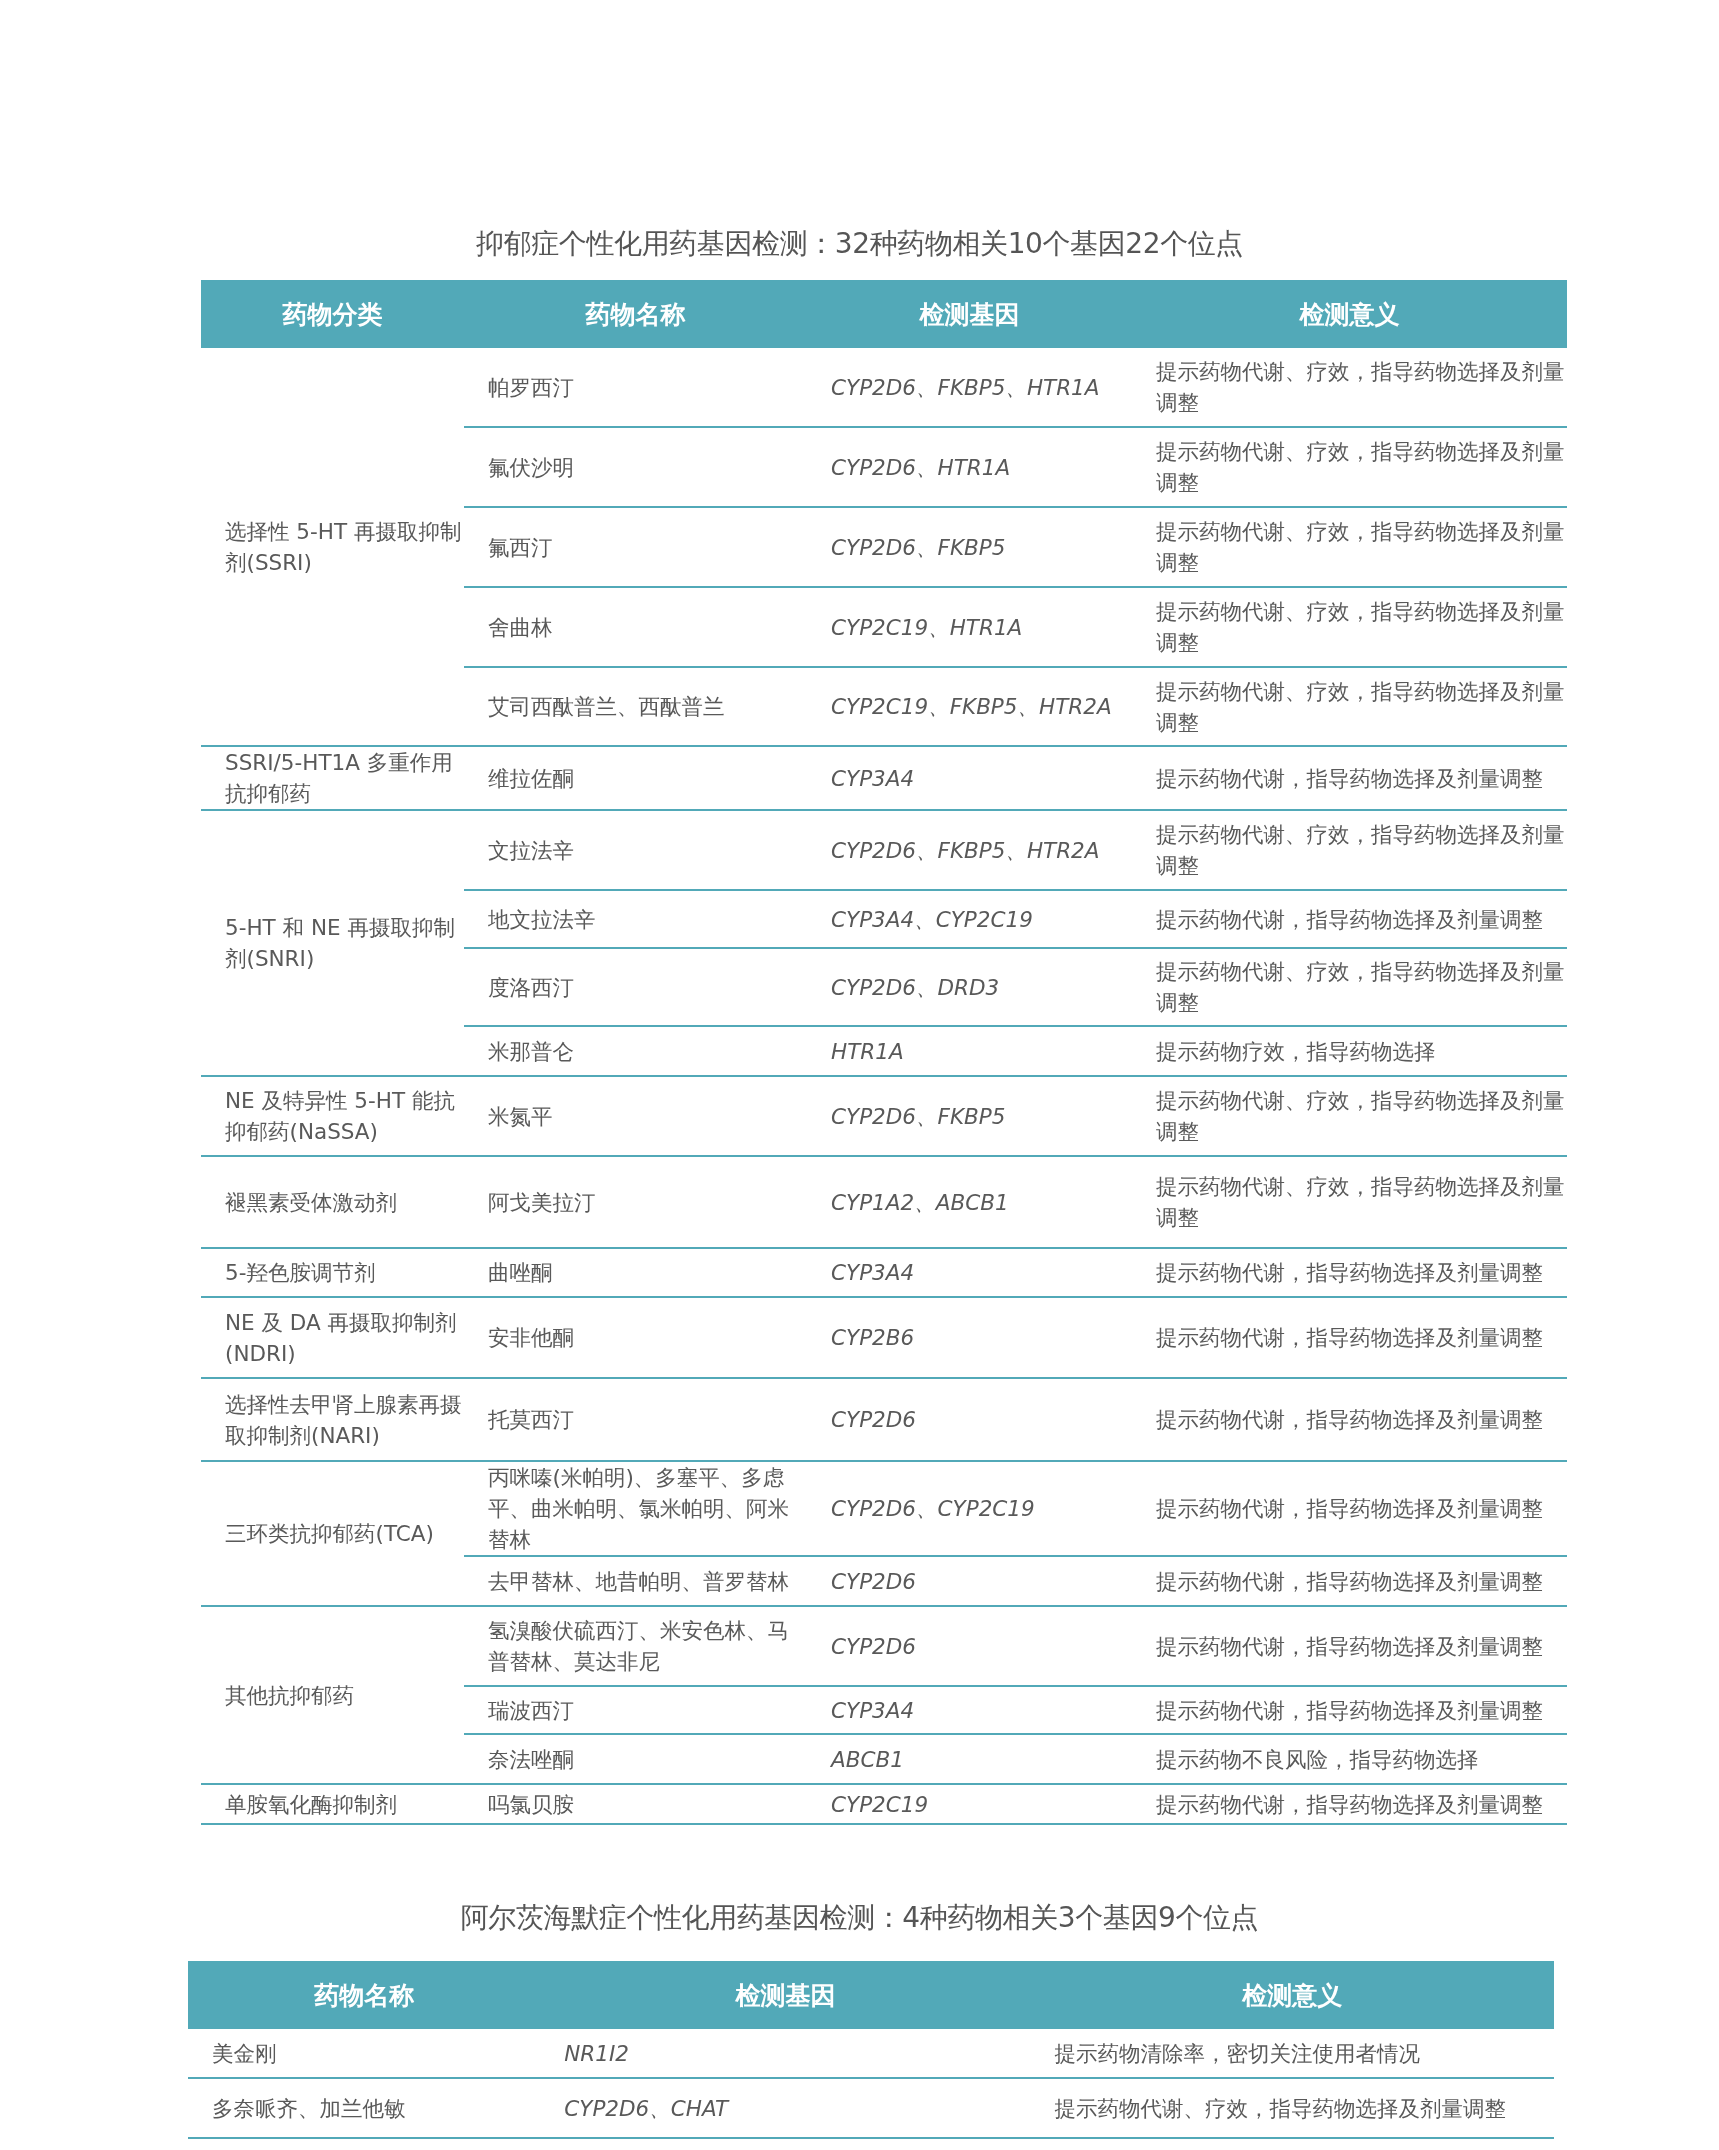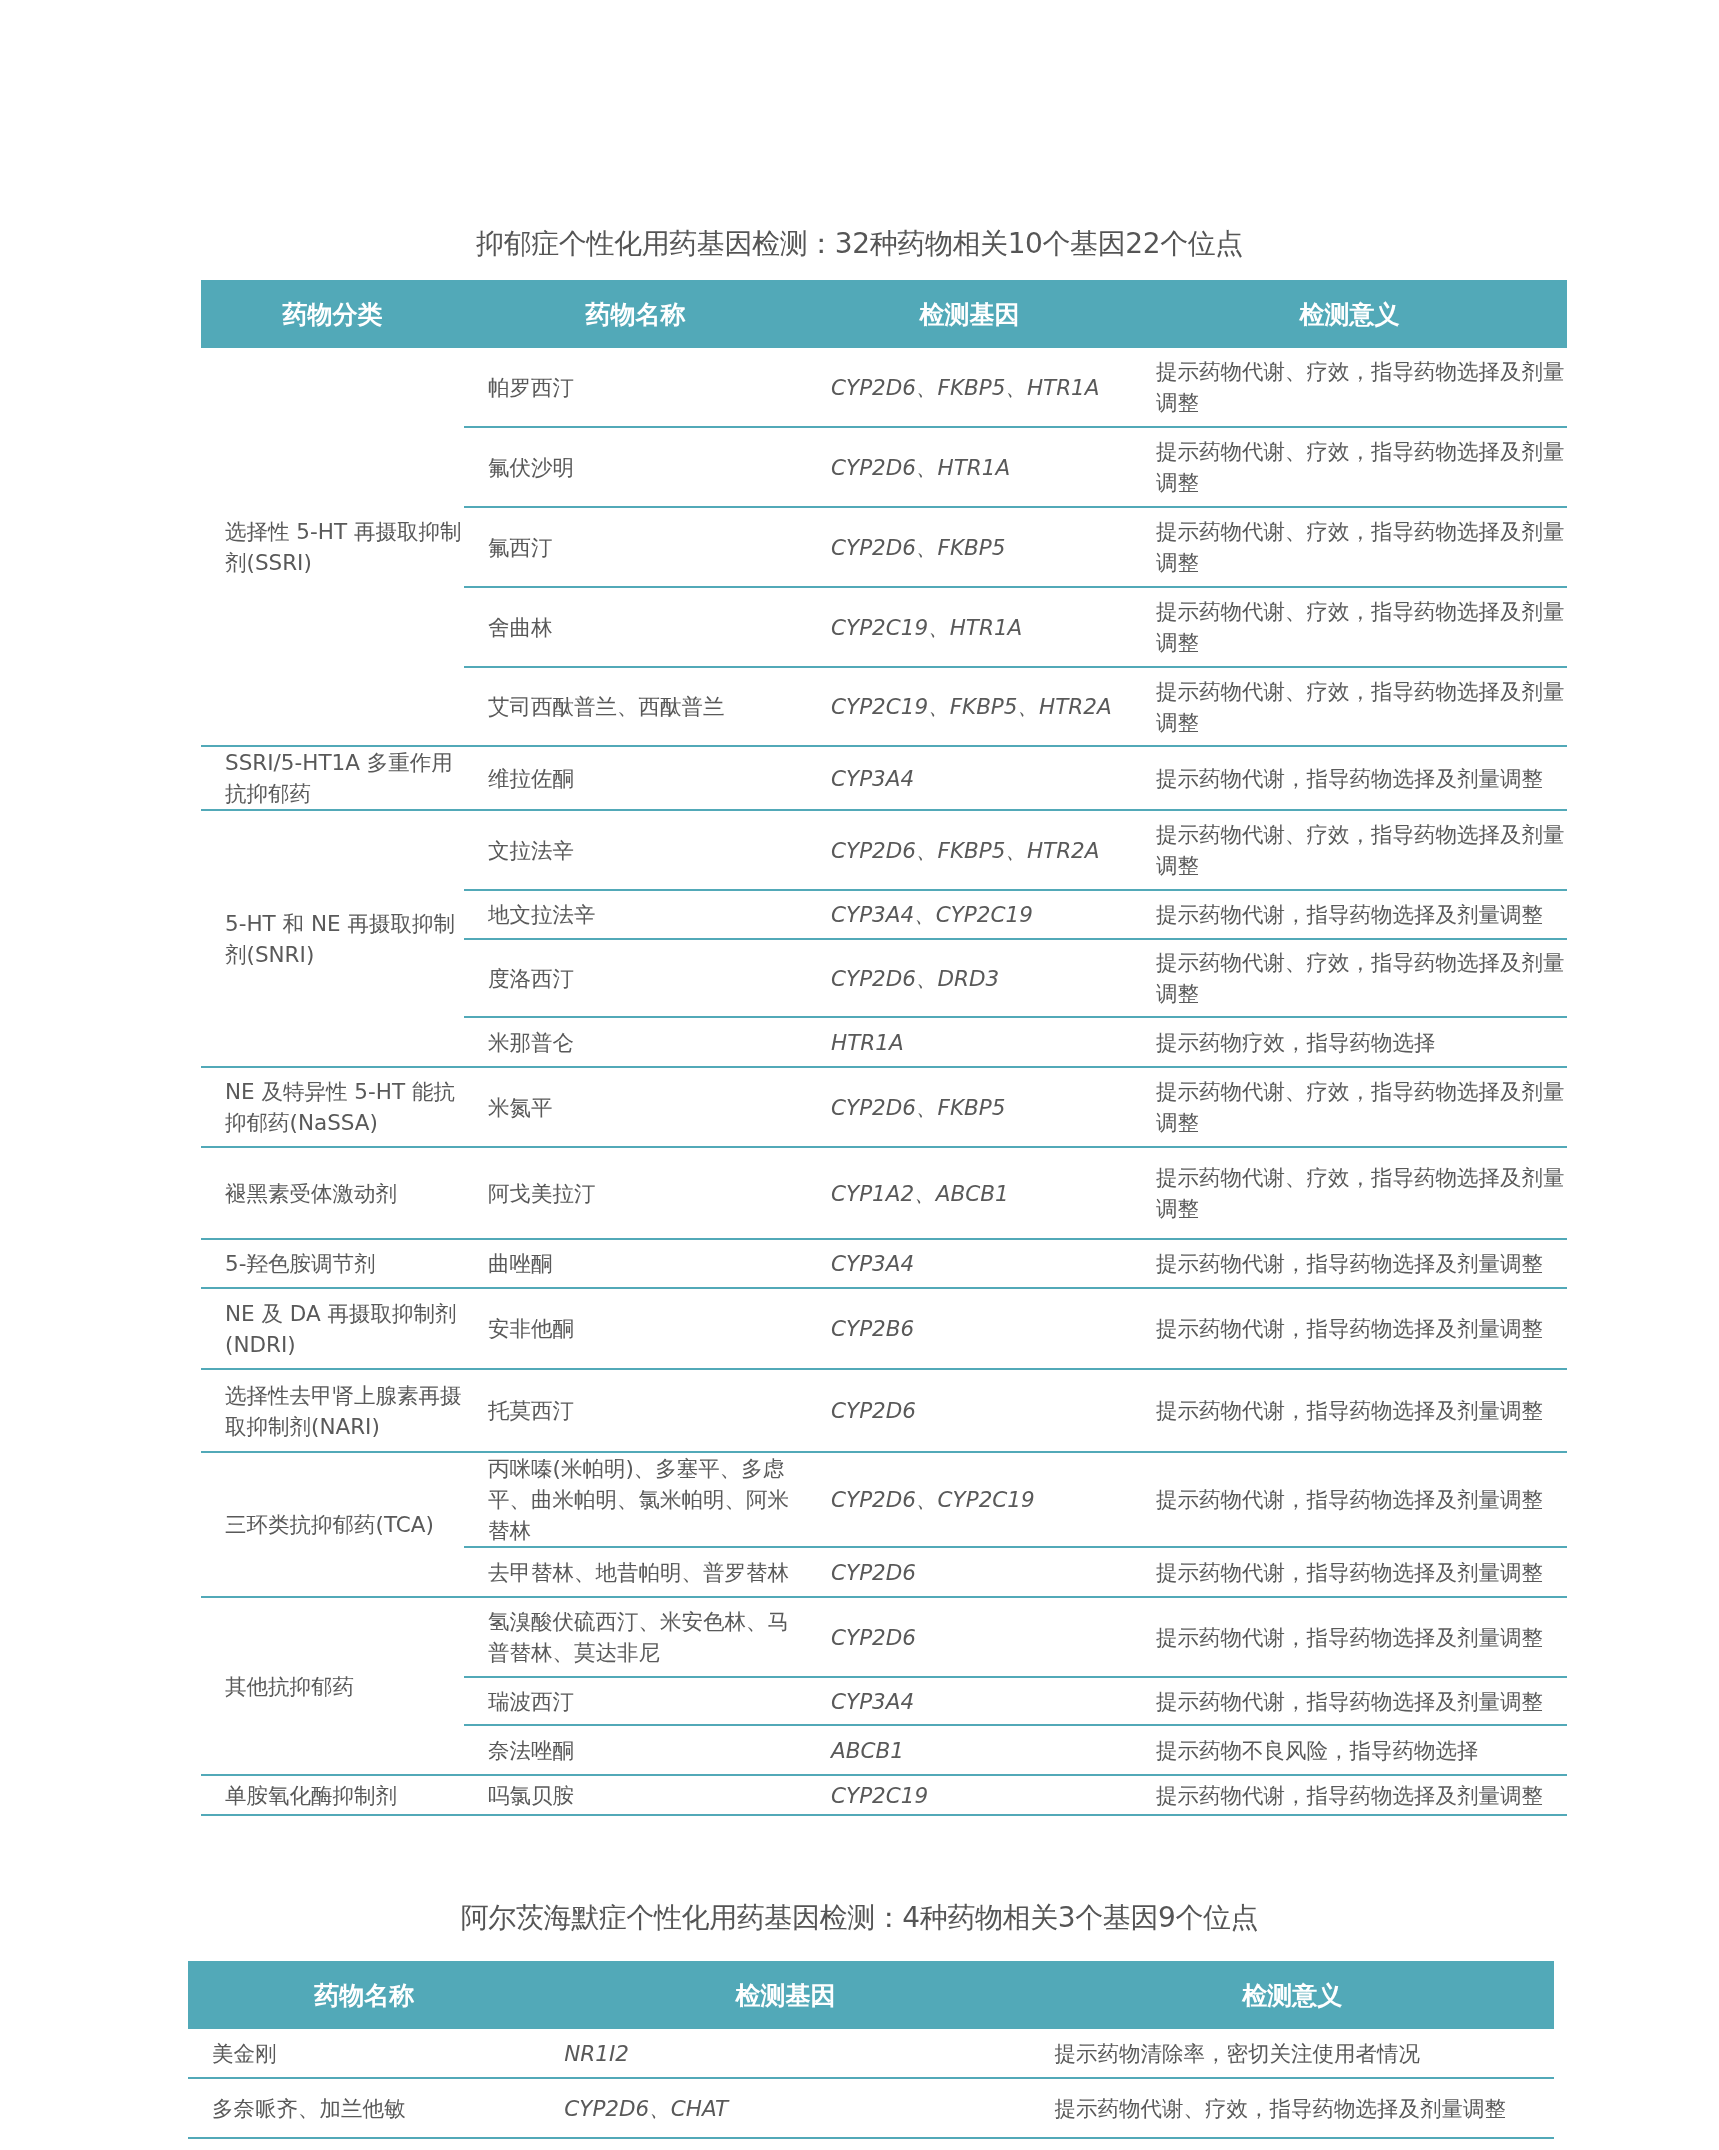--- a/index.html
+++ b/index.html
@@ -72,21 +72,21 @@
       <td class="gene">CYP3A4</td>
       <td>提示药物代谢，指导药物选择及剂量调整</td>
     </tr>
 
     <tr style="height:80px">
       <td rowspan="4">5-HT 和 NE 再摄取抑制剂(SNRI)</td>
       <td>文拉法辛</td>
       <td class="gene">CYP2D6、FKBP5、HTR2A</td>
       <td>提示药物代谢、疗效，指导药物选择及剂量调整</td>
     </tr>
-    <tr style="height:49px">
+    <tr style="height:58px">
       <td>地文拉法辛</td>
       <td class="gene">CYP3A4、CYP2C19</td>
       <td>提示药物代谢，指导药物选择及剂量调整</td>
     </tr>
     <tr style="height:78px">
       <td>度洛西汀</td>
       <td class="gene">CYP2D6、DRD3</td>
       <td>提示药物代谢、疗效，指导药物选择及剂量调整</td>
     </tr>
     <tr style="height:50px">

